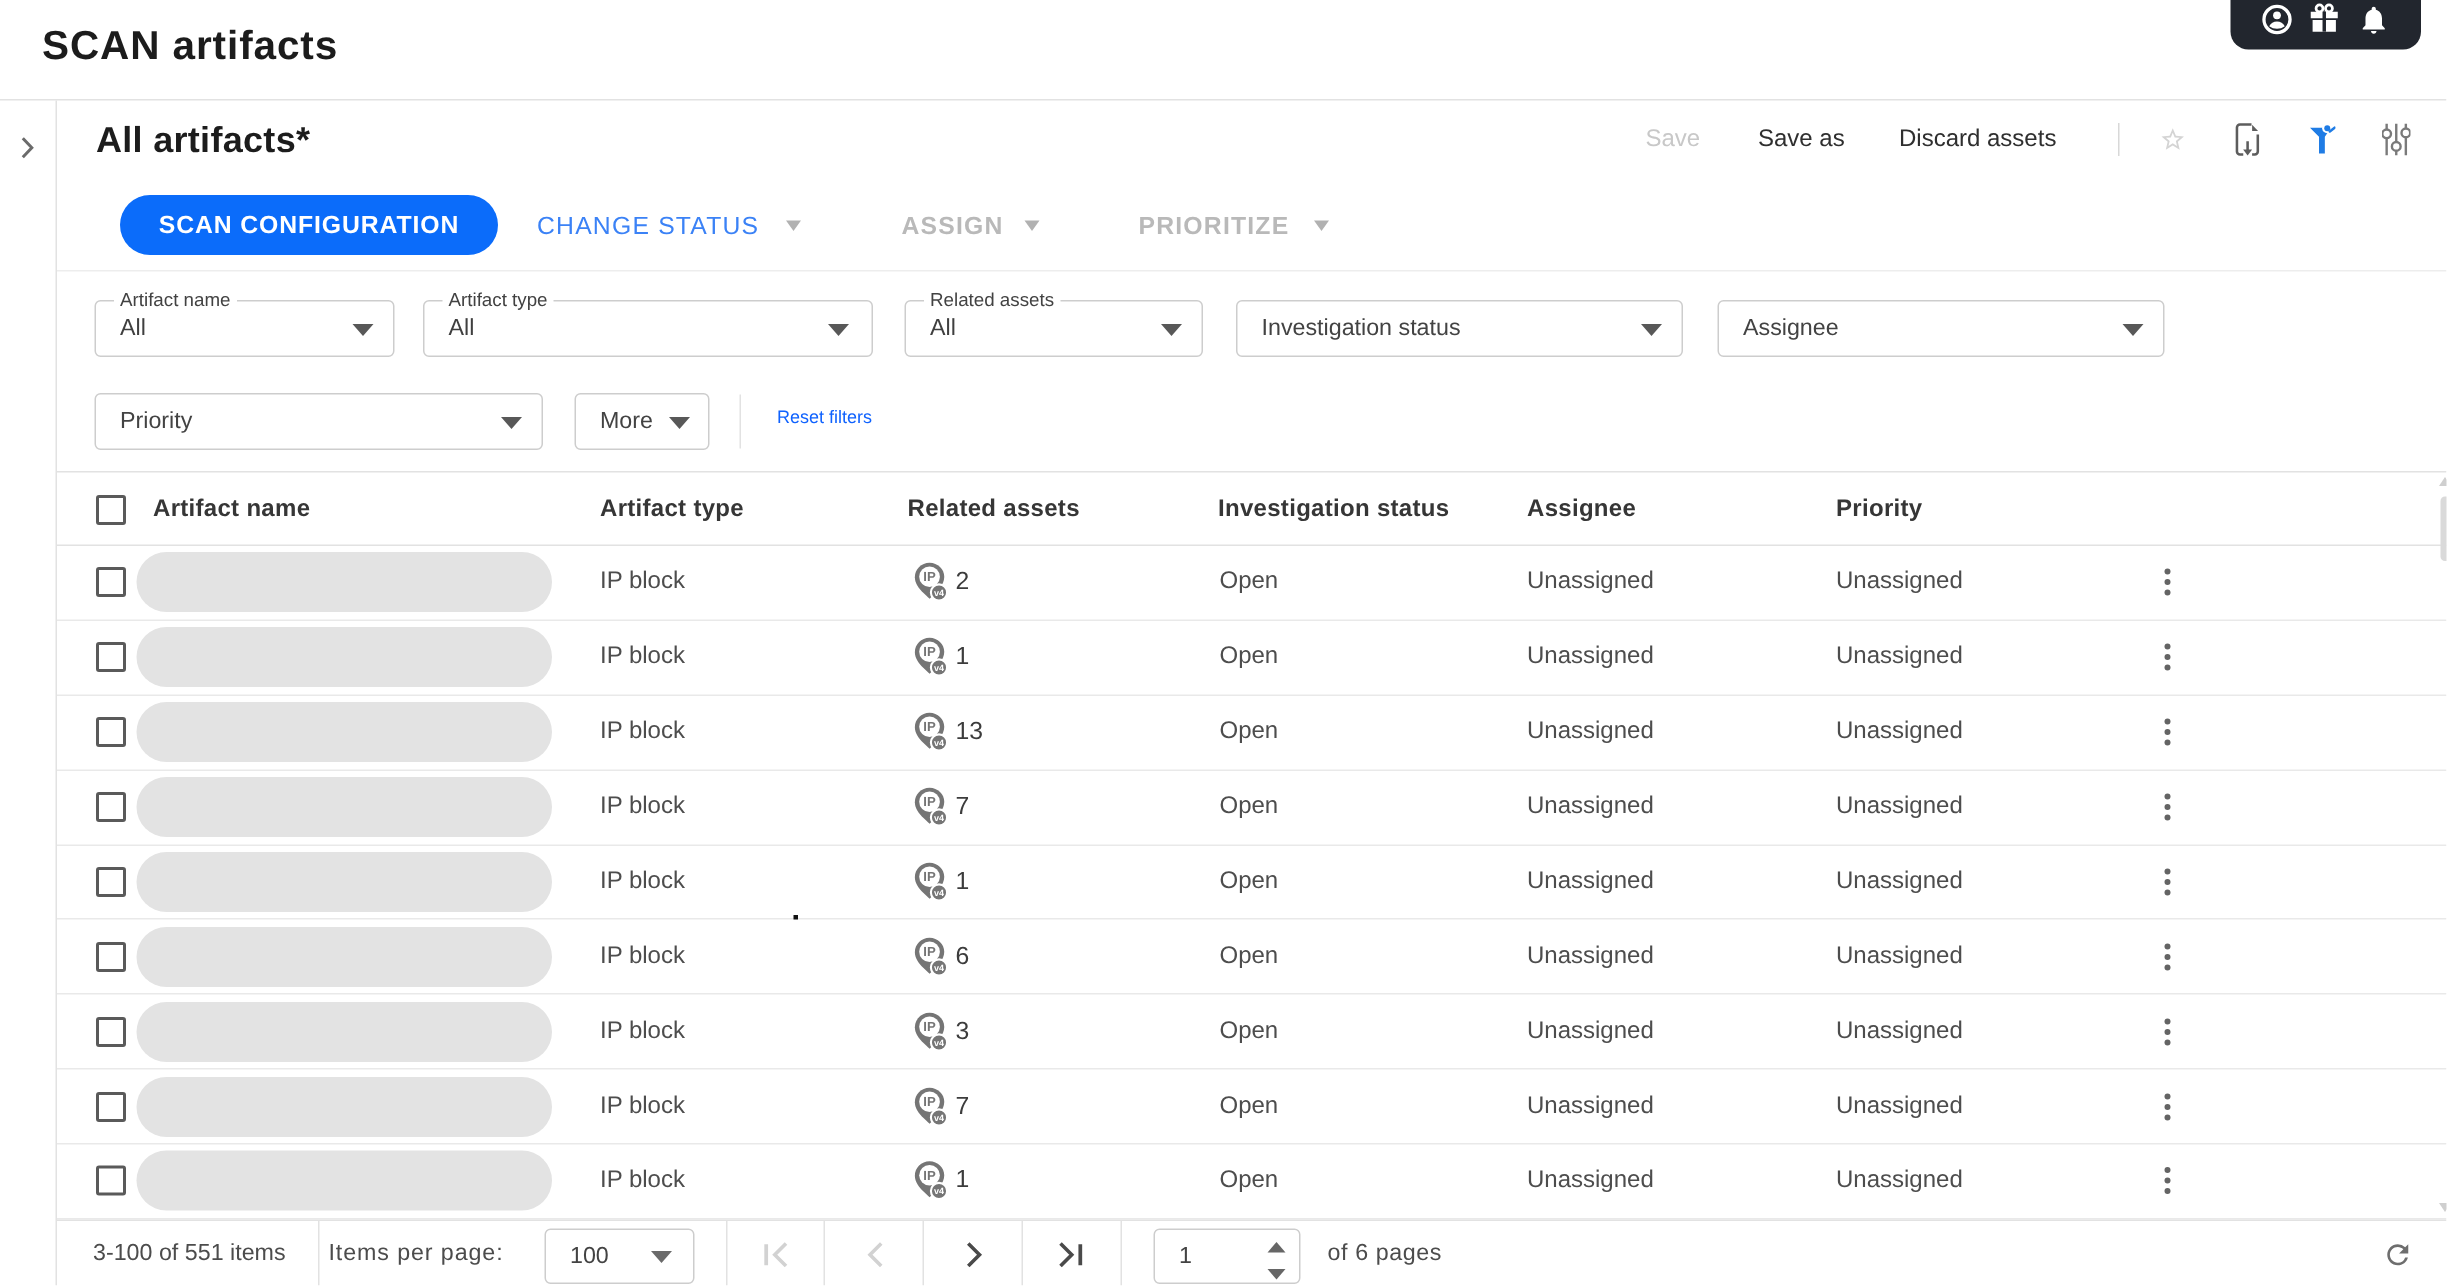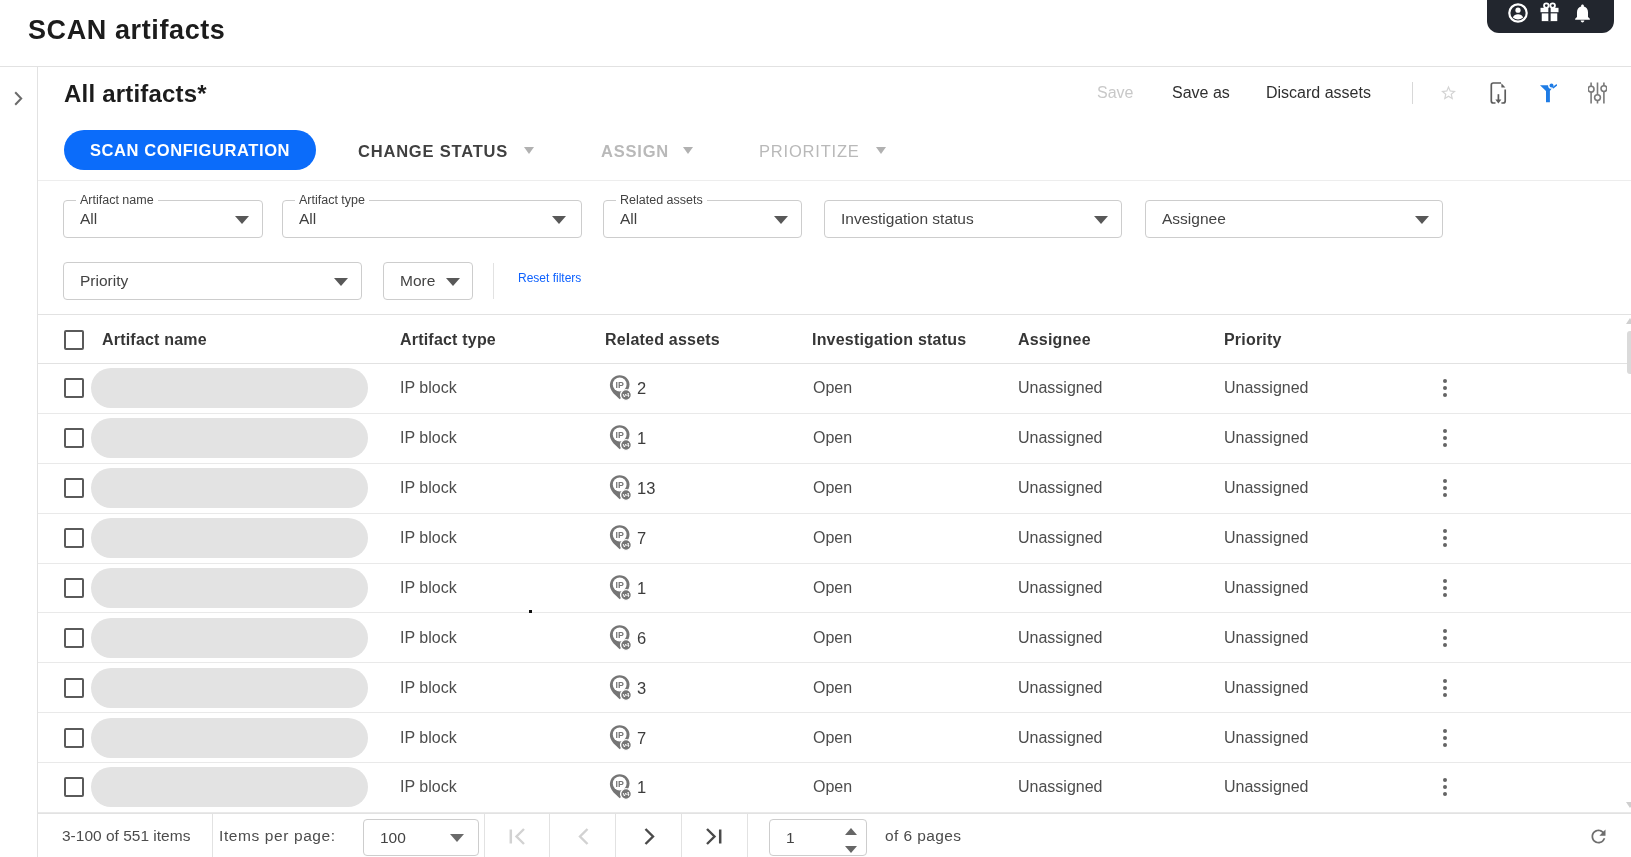--- a/index.html
+++ b/index.html
@@ -82,27 +82,27 @@
 
 <svg class="abs" style="left:1588px;top:82px" width="19" height="22" viewBox="0 0 19 22">
   <g stroke="#7a7a7a" stroke-width="1.6" fill="none">
     <path d="M3.1 .5v21M9.5 .5v21M15.9 .5v21"></path>
     <circle cx="3.1" cy="7.2" r="2.9" fill="#fff"></circle>
     <circle cx="9.5" cy="15.6" r="2.9" fill="#fff"></circle>
     <circle cx="15.9" cy="6.6" r="2.9" fill="#fff"></circle>
   </g>
 </svg>
 
-<div class="abs" style="left:64px;top:130px;width:252px;height:40px;border-radius:20px;background:#0b6cfa;color:#fff;font-size:16.5px;font-weight:700;letter-spacing:.6px;text-align:center;line-height:40px">SCAN CONFIGURATION</div>
-
-<div class="abs" style="left:358px;top:142px;font-size:16.5px;font-weight:700;letter-spacing:.8px;color:#404040">CHANGE STATUS</div>
+<div class="abs" style="left:80px;top:130px;width:252px;height:40px;border-radius:20px;background:#0b6cfa;color:#fff;font-size:16.5px;font-weight:700;letter-spacing:.6px;text-align:center;line-height:40px">SCAN CONFIGURATION</div>
+
+<div class="abs" style="left:358px;top:142px;font-size:16.5px;font-weight:400;letter-spacing:.8px;color:#3b82f6">CHANGE STATUS</div>
 <div class="caret" style="left:524px;top:147px;border-left-width:5.5px;border-right-width:5.5px;border-top-width:7px;border-top-color:#b1b1b1"></div>
 <div class="abs" style="left:601px;top:142px;font-size:16.5px;font-weight:600;letter-spacing:.8px;color:#b9b9b9">ASSIGN</div>
 <div class="caret" style="left:683px;top:147px;border-left-width:5.5px;border-right-width:5.5px;border-top-width:7px;border-top-color:#b1b1b1"></div>
-<div class="abs" style="left:759px;top:142px;font-size:16.5px;font-weight:400;letter-spacing:.8px;color:#b9b9b9">PRIORITIZE</div>
+<div class="abs" style="left:759px;top:142px;font-size:16.5px;font-weight:700;letter-spacing:.8px;color:#b9b9b9">PRIORITIZE</div>
 <div class="caret" style="left:876px;top:147px;border-left-width:5.5px;border-right-width:5.5px;border-top-width:7px;border-top-color:#b1b1b1"></div>
 
 <div class="hline" style="left:38px;top:180px;width:1593px;background:#ededed"></div>
 
 <div class="fbox" style="left:63px;top:200px;width:200px">
   <div class="flabel">Artifact name</div>
   <div class="ph" style="color:#3f3f3f">All</div>
   <div class="caret" style="right:13px;top:15px"></div>
 </div>
 <div class="fbox" style="left:282px;top:200px;width:300px">
@@ -338,21 +338,21 @@
   </div>
 </div>
 </div>
 
 <div class="abs" style="left:529px;top:610px;width:3px;height:3px;background:#111"></div>
 
 <div class="abs" style="left:38px;top:813px;width:1593px;height:44px;border-top:1px solid #e2e2e2">
   <div class="pgtxt" style="left:24px">3-100 of 551 items</div>
   <div class="vline" style="left:174px;top:0;height:43px"></div>
   <div class="pgtxt" style="left:181px;letter-spacing:.6px">Items per page:</div>
-  <div class="abs" style="left:325px;top:5px;width:116px;height:37px;border:1px solid #cdcdcd;border-radius:4px">
+  <div class="abs" style="left:325px;top:5px;width:100px;height:37px;border:1px solid #cdcdcd;border-radius:4px">
     <div class="abs" style="left:16px;top:0;height:35px;line-height:35px;font-size:15.5px;color:#434343">100</div>
     <div class="caret" style="right:14px;top:14px;border-left-width:7.5px;border-right-width:7.5px;border-top-width:8px;border-top-color:#6a6a6a"></div>
   </div>
   <div class="vline" style="left:445.5px;top:0;height:43px"></div>
   <div class="vline" style="left:511.3px;top:0;height:43px"></div>
   <div class="vline" style="left:577px;top:0;height:43px"></div>
   <div class="vline" style="left:642.7px;top:0;height:43px"></div>
   <div class="vline" style="left:709.4px;top:0;height:43px"></div>
 
   <svg class="abs" style="left:470px;top:14px" width="18" height="17" viewBox="0 0 18 17">

